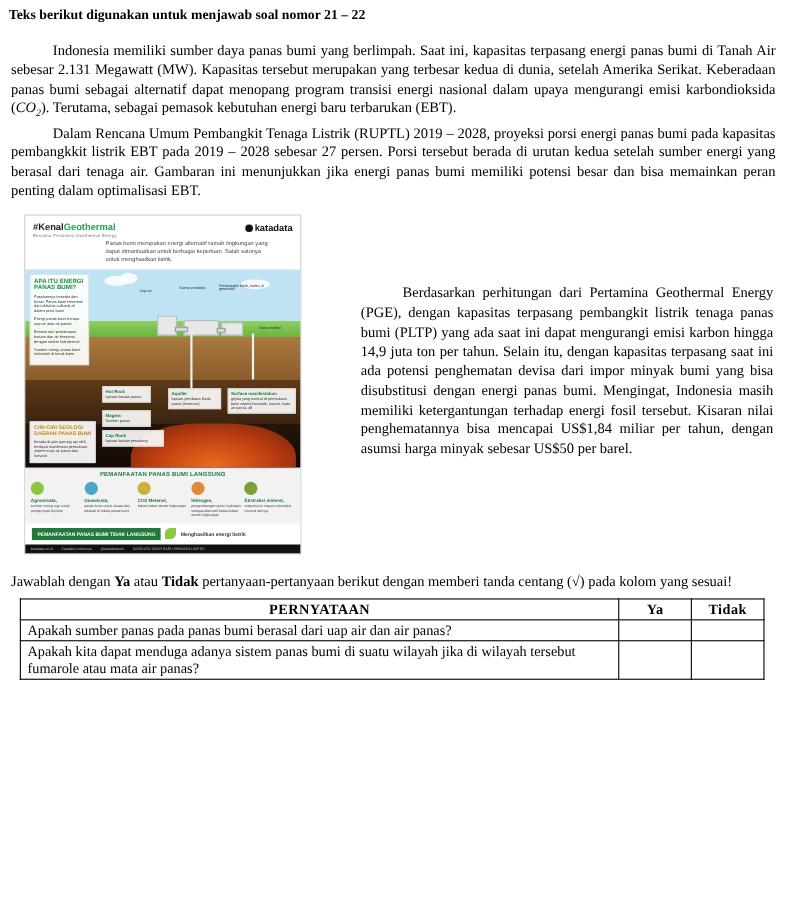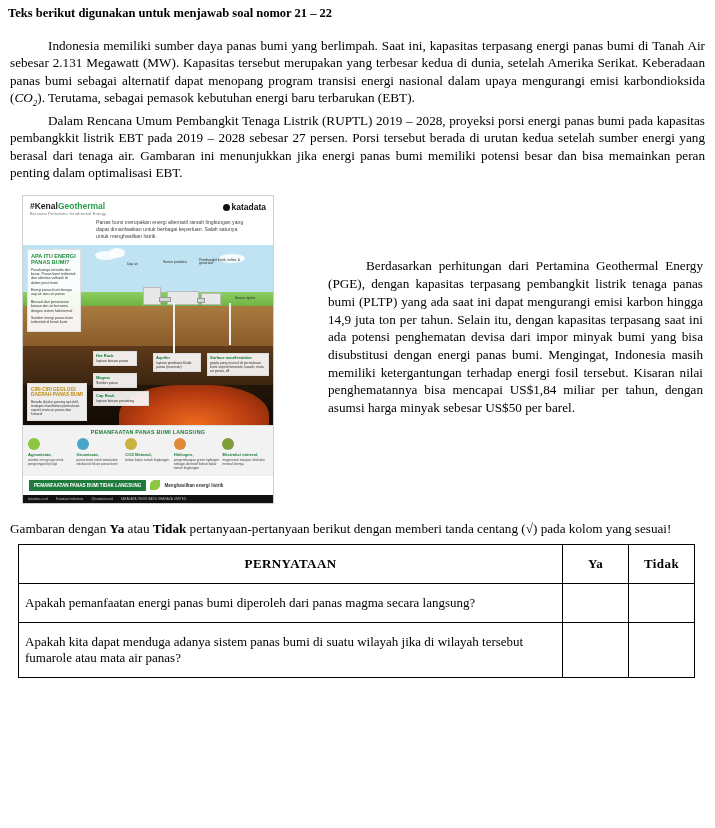--- a/index.html
+++ b/index.html
@@ -309,21 +309,21 @@
   }
   .instruct b { font-weight: bold; }
   table.q {
     border-collapse: collapse;
     width: 677px;
     margin: 0 0 0 18px;
     font-size: 13px;
   }
   table.q th, table.q td {
     border: 1px solid #000;
-    padding: 11px 6px;
+    padding: 1px 6px;
     vertical-align: top;
   }
   table.q th {
     text-align: center;
     font-weight: bold;
     letter-spacing: .4px;
   }
   table.q td.stmt { text-align: left; }
   col.c1 { width: 545px; }
   col.c2 { width: 66px; }
@@ -457,38 +457,38 @@
           <span>@katadatacoid</span>
           <span>KATADATA TIMUR BARU KHANAZA LIMITED</span>
         </div>
 
       </div>
     </div>
 
     <p class="side-text">Berdasarkan perhitungan dari Pertamina Geothermal Energy (PGE), dengan kapasitas terpasang pembangkit listrik tenaga panas bumi (PLTP) yang ada saat ini dapat mengurangi emisi karbon hingga 14,9 juta ton per tahun. Selain itu, dengan kapasitas terpasang saat ini ada potensi penghematan devisa dari impor minyak bumi yang bisa disubstitusi dengan energi panas bumi. Mengingat, Indonesia masih memiliki ketergantungan terhadap energi fosil tersebut. Kisaran nilai penghematannya bisa mencapai US$1,84 miliar per tahun, dengan asumsi harga minyak sebesar US$50 per barel.</p>
   </div>
 
-  <p class="instruct"><span>Gambaran dengan </span><b>Ya</b><span> atau </span><b>Tidak</b><span> pertanyaan-pertanyaan berikut dengan memberi tanda centang (√) pada kolom yang sesuai!</span></p>
+  <p class="instruct"><span>Jawablah dengan </span><b>Ya</b><span> atau </span><b>Tidak</b><span> pertanyaan-pertanyaan berikut dengan memberi tanda centang (√) pada kolom yang sesuai!</span></p>
 
   <table class="q">
     <colgroup>
         <col class="c1">
         <col class="c2">
         <col class="c3">
       </colgroup>
     <thead>
       <tr>
         <th>PERNYATAAN</th>
         <th>Ya</th>
         <th>Tidak</th>
       </tr>
     </thead>
     <tbody>
       <tr>
-        <td class="stmt">Apakah pemanfaatan energi panas bumi diperoleh dari panas magma secara langsung?</td>
+        <td class="stmt">Apakah sumber panas pada panas bumi berasal dari uap air dan air panas?</td>
         <td></td>
         <td></td>
       </tr>
       <tr>
         <td class="stmt">Apakah kita dapat menduga adanya sistem panas bumi di suatu wilayah jika di wilayah tersebut fumarole atau mata air panas?</td>
         <td></td>
         <td></td>
       </tr>
     </tbody>
   </table>

